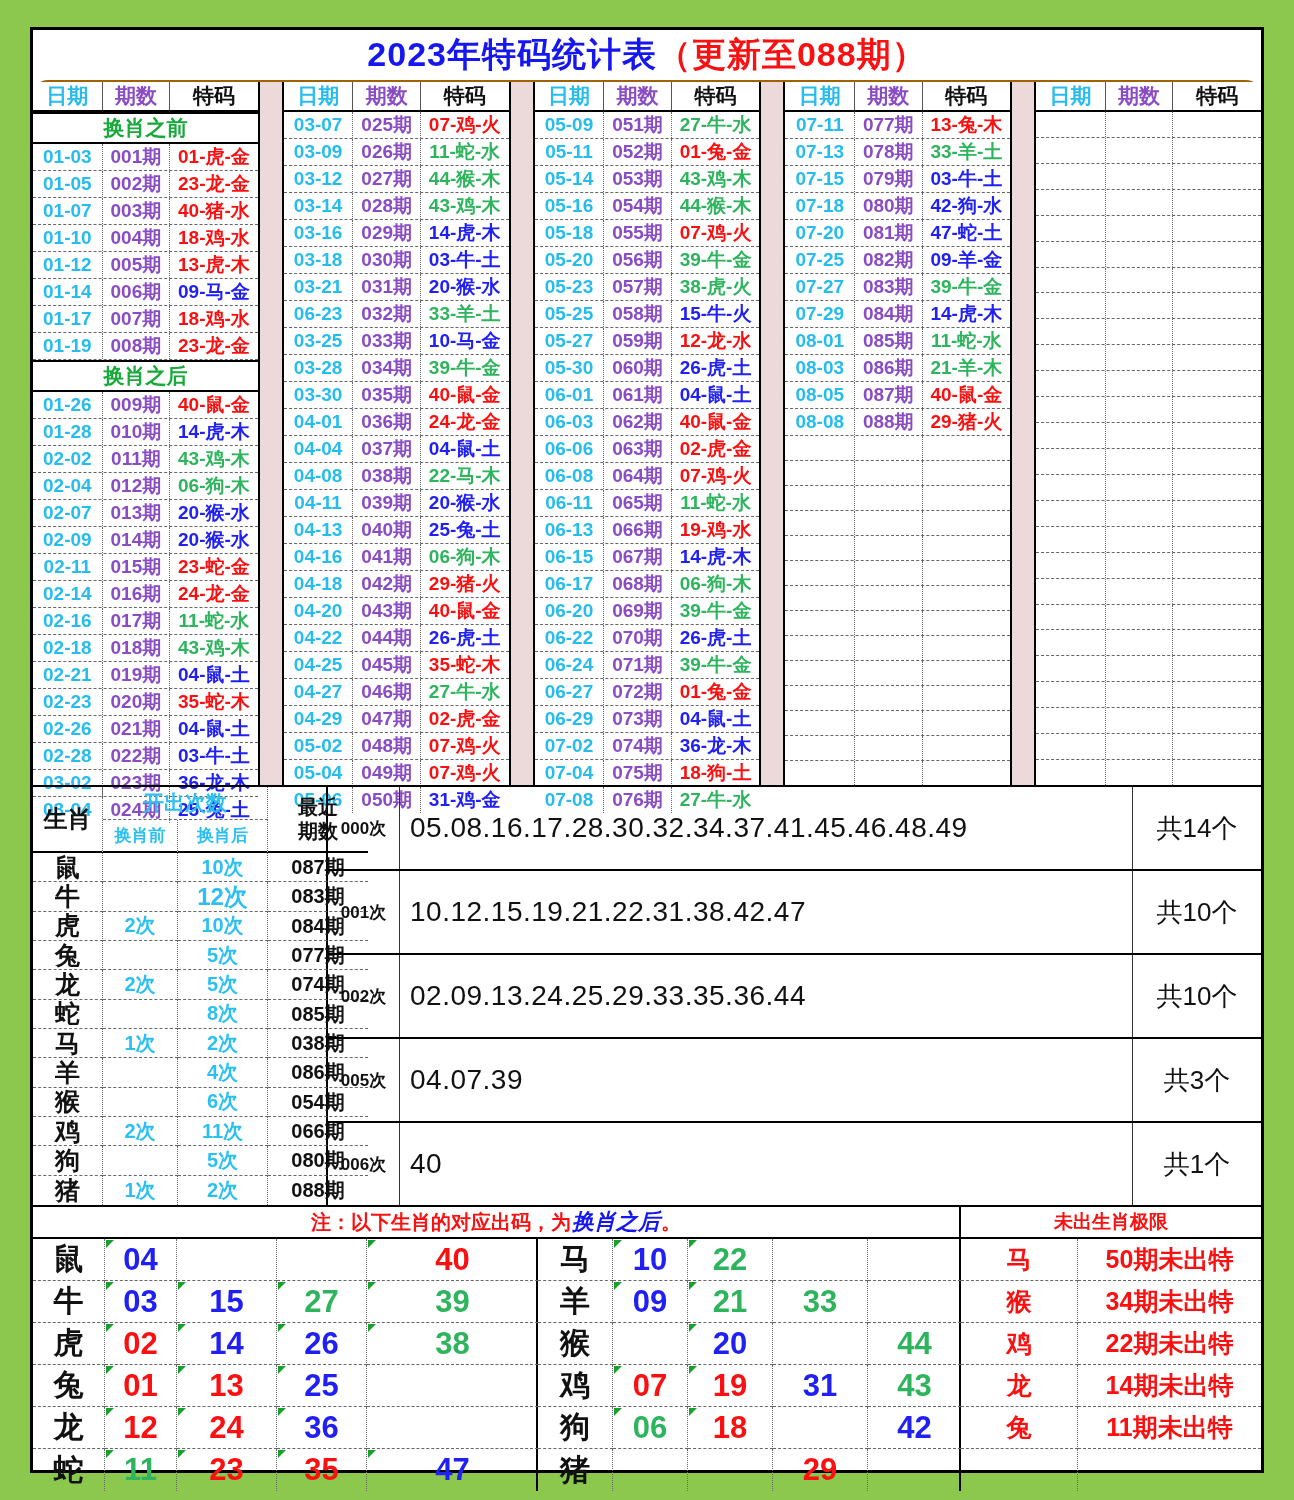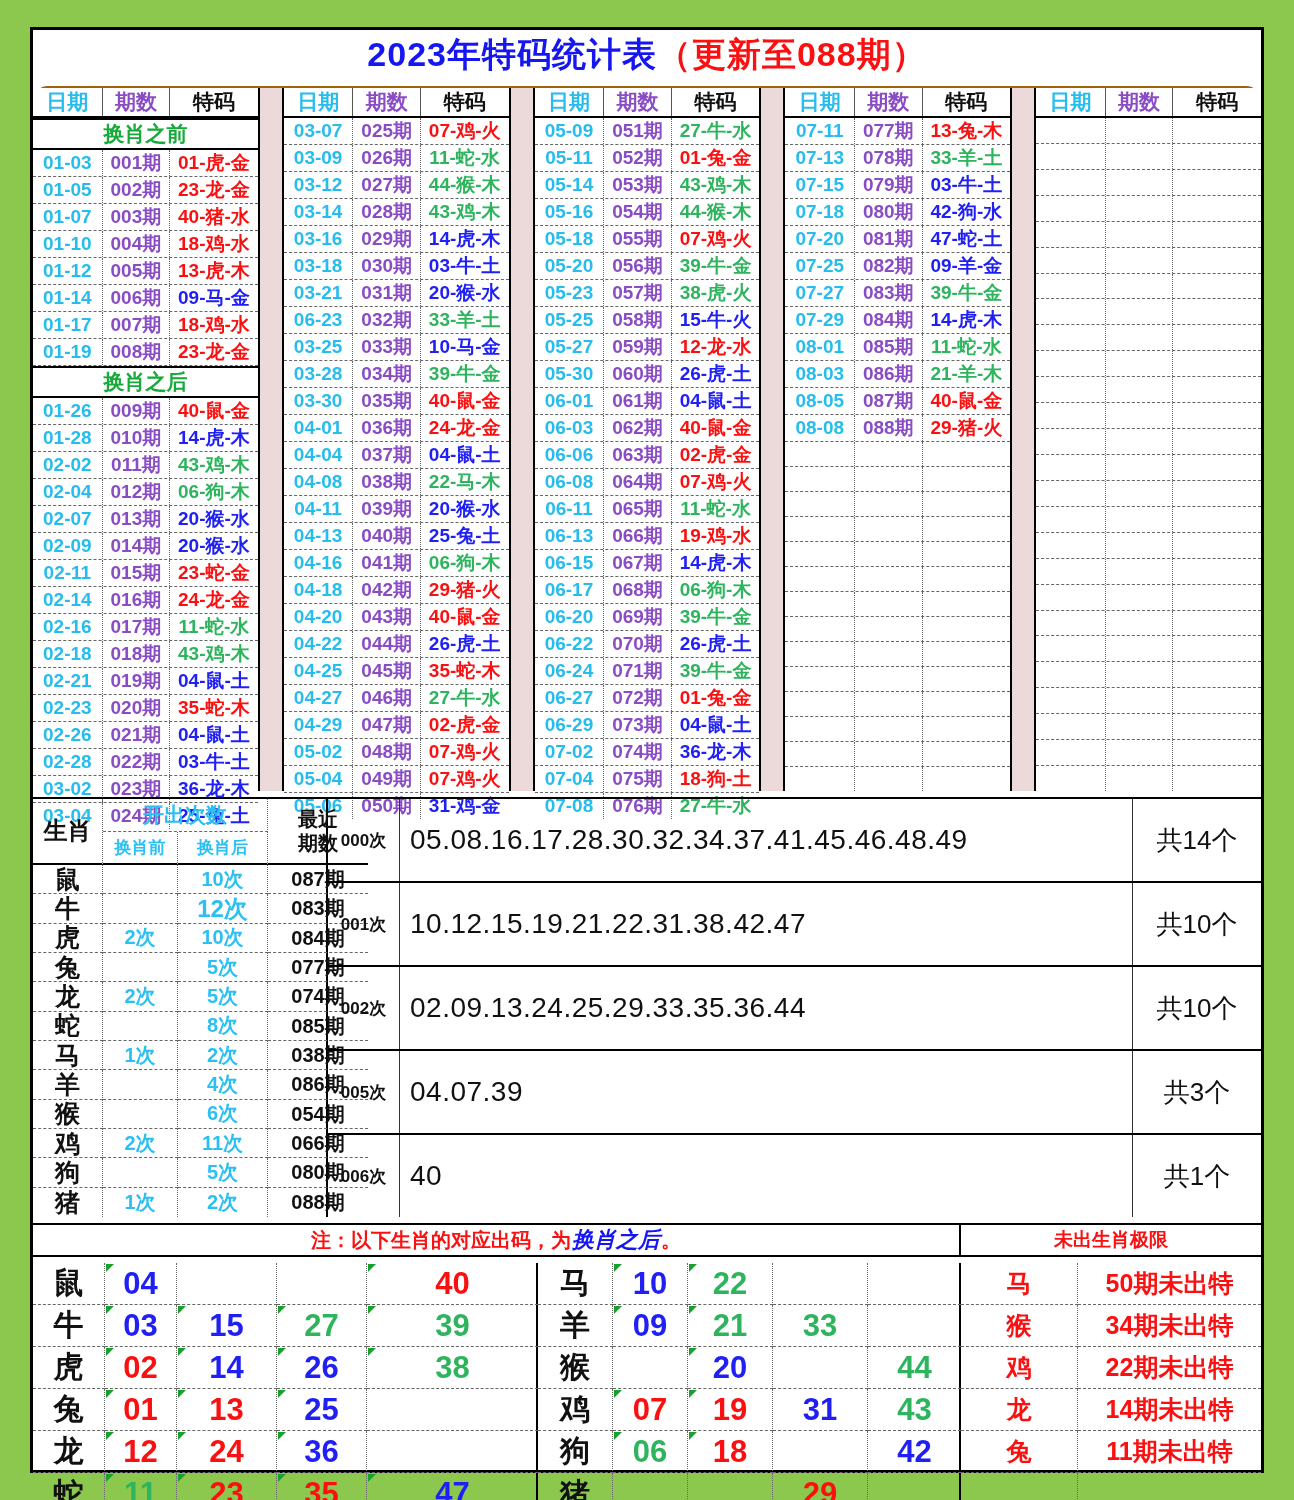--- a/index.html
+++ b/index.html
@@ -3,21 +3,21 @@
 <meta charset="utf-8">
 <style>
   :root{
     --red:#fa1010; --blue:#2020f5; --green:#2db45c;
     --cyan:#27bcee; --purple:#8a4cc4; --hgreen:#17a93a;
     --cblue:#2cc0f2; --frame:#8dc84e; --pink:#ecd9d9; --tblue:#1616f0;
   }
   *{box-sizing:border-box; margin:0; padding:0;}
   body{width:1294px; height:1500px; margin:0; font-family:"Liberation Sans","DejaVu Sans",sans-serif; background:#fff;}
   .frame{width:1294px; height:1500px; background:var(--frame); padding:27px 30px;}
-  .content{width:100%; height:100%; background:#fff; border:3px solid #000; display:flex; flex-direction:column;gap:6px;}
+  .content{width:100%; height:100%; background:#fff; border:3px solid #000; display:flex; flex-direction:column;}
 
   
   .title-row{height:50px; flex:none; display:flex; align-items:center; justify-content:center;
              font-size:34px; font-weight:bold; letter-spacing:1px;}
   .t-blue{color:var(--tblue);}
   .t-red{color:var(--red);}
 
   
   .main-table{height:705px; flex:none; display:flex; border-top:2px solid #a16207;border-radius:15px;}
   .pg{flex:1; display:flex; flex-direction:column; border-left:2px solid #000; border-right:2px solid #000; background:#fff;}

